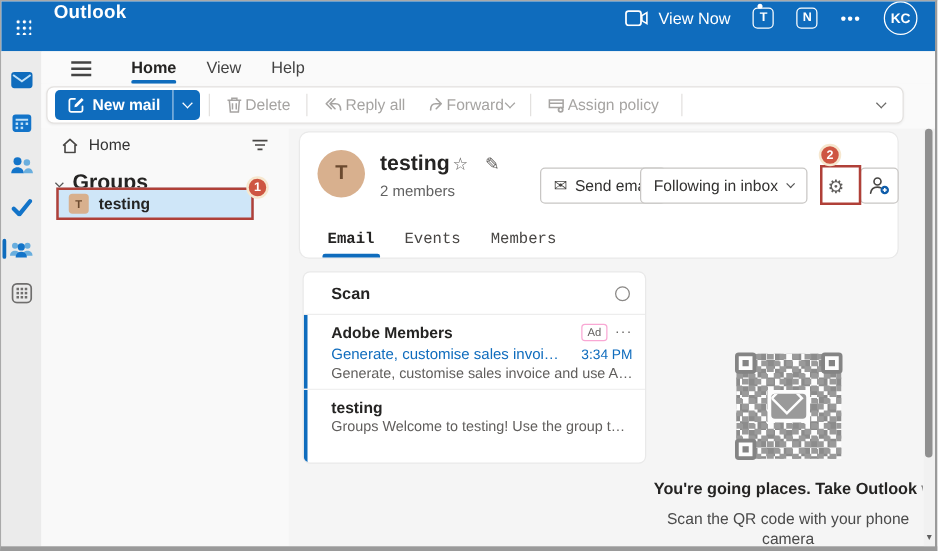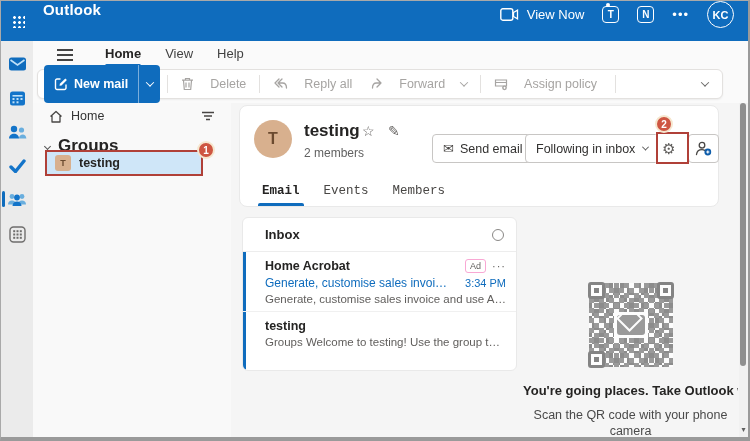--- a/index.html
+++ b/index.html
@@ -44,27 +44,27 @@
           padding:4px 10px 6px; cursor:pointer; position:relative; }
   .rtab.active { font-weight:bold; color:#252423; }
   .rtab.active::after { content:""; position:absolute; left:10px; right:10px; bottom:0; height:3px;
                         border-radius:2px; background:#0f6cbd; }
 
   
   .toolbarrow { position:absolute; left:32px; top:66px; right:0; height:36px; background:#fafafa; }
   .toolbar { position:absolute; left:4px; top:2px; width:686px; height:30px; background:#fff;
              border:1px solid #e3e1df; border-radius:6px; box-shadow:0 1px 2px rgba(0,0,0,.06);
              display:flex; align-items:center; padding:0 6px; }
-  .tb-btn { display:flex; align-items:center; gap:16px; border:none; background:transparent;
+  .tb-btn { display:flex; align-items:center; gap:2px; border:none; background:transparent;
             font-family:inherit; font-size:12.5px; color:#3b3a39; padding:0 8px; height:24px;
             border-radius:4px; cursor:pointer; white-space:nowrap; }
   .tb-btn.disabled { color:#a6a4a2; }
   .tb-btn.disabled svg { stroke:#a6a4a2; }
   .vdiv { width:1px; height:18px; background:#e3e1df; margin:0 5px; flex:none; }
-  .newmail { display:flex; height:38px; border-radius:4px; overflow:hidden; margin-right:2px; }
+  .newmail { display:flex; height:24px; border-radius:4px; overflow:hidden; margin-right:2px; }
   .newmail > button { background:#0f6cbd; color:#fff; border:none; font-family:inherit; cursor:pointer;
                       display:flex; align-items:center; }
   .nm-main { gap:6px; padding:0 10px; font-size:12.5px; font-weight:bold; }
   .nm-chev { width:22px; justify-content:center; border-left:1px solid rgba(255,255,255,.45) !important; }
   .chev { display:inline-block; width:6px; height:6px; border-right:1.5px solid currentColor;
           border-bottom:1.5px solid currentColor; transform:rotate(45deg) translate(-1px,-1px); }
   .chev.white { border-color:#fff; }
   .tb-overflow { margin-left:auto; color:#6b6a68; }
 
   
@@ -94,21 +94,21 @@
                display:flex; align-items:center; justify-content:center; }
   .gh-title { position:absolute; left:64px; top:15px; font-size:17px; font-weight:bold; color:#252423; }
   .gh-star, .gh-pencil { position:absolute; top:17px; background:none; border:none; color:#605e5c;
                          font-size:14px; cursor:pointer; }
   .gh-star { left:122px; } .gh-pencil { left:148px; }
   .gh-members { position:absolute; left:64px; top:40px; font-size:12px; color:#616161; }
   .gh-btn { position:absolute; top:28px; height:29px; border:1px solid #c8c6c4; border-radius:4px;
             background:#fff; font-family:inherit; font-size:12.5px; color:#323130; cursor:pointer;
             display:flex; align-items:center; gap:6px; padding:0 10px; }
   .btn-send { left:192px; }
-  .btn-follow { left:285px; }
+  .btn-follow { left:272px; }
   .btn-follow .chev { border-color:#555; width:5px; height:5px; margin-left:2px; }
   .btn-gear { left:414px; border:none; font-size:15px; color:#605e5c; padding:0 8px; }
   .btn-addp { left:448px; width:31px; justify-content:center; padding:0; }
   .env { font-size:13px; color:#484644; }
 
   .ann2 { position:absolute; left:416px; top:26px; width:33px; height:32px; border:2.5px solid #b04038; z-index:20; pointer-events:none; }
 
   .ctabs { position:absolute; left:14px; bottom:0; display:flex; gap:8px; }
   .ctab { border:none; background:none; font-family:Liberation Mono, monospace; font-size:12.5px; color:#484644;
           padding:6px 8px 8px; cursor:pointer; position:relative; }
@@ -378,27 +378,27 @@
       <nav class="ctabs">
         <button class="ctab active">Email</button>
         <button class="ctab">Events</button>
         <button class="ctab">Members</button>
       </nav>
     </div>
     <span class="step-badge" style="left:424px; top:12px;">2</span>
 
     <div class="inboxcard">
       <div class="inbox-head">
-        <span class="inbox-title">Inbox</span>
+        <span class="inbox-title">Scan</span>
         <button class="sync-ring"></button>
       </div>
 
       <div class="msg">
         <div class="msg-line1">
-          <span class="msg-sender">Home Acrobat</span>
+          <span class="msg-sender">Adobe Members</span>
           <span class="ad-badge">Ad</span>
           <button class="msg-more">···</button>
         </div>
         <div class="msg-line2">
           <span class="msg-subject">Generate, customise sales invoice and use</span>
           <span class="msg-time">3:34 PM</span>
         </div>
         <div class="msg-preview">Generate, customise sales invoice and use AI Assista...</div>
       </div>
 

